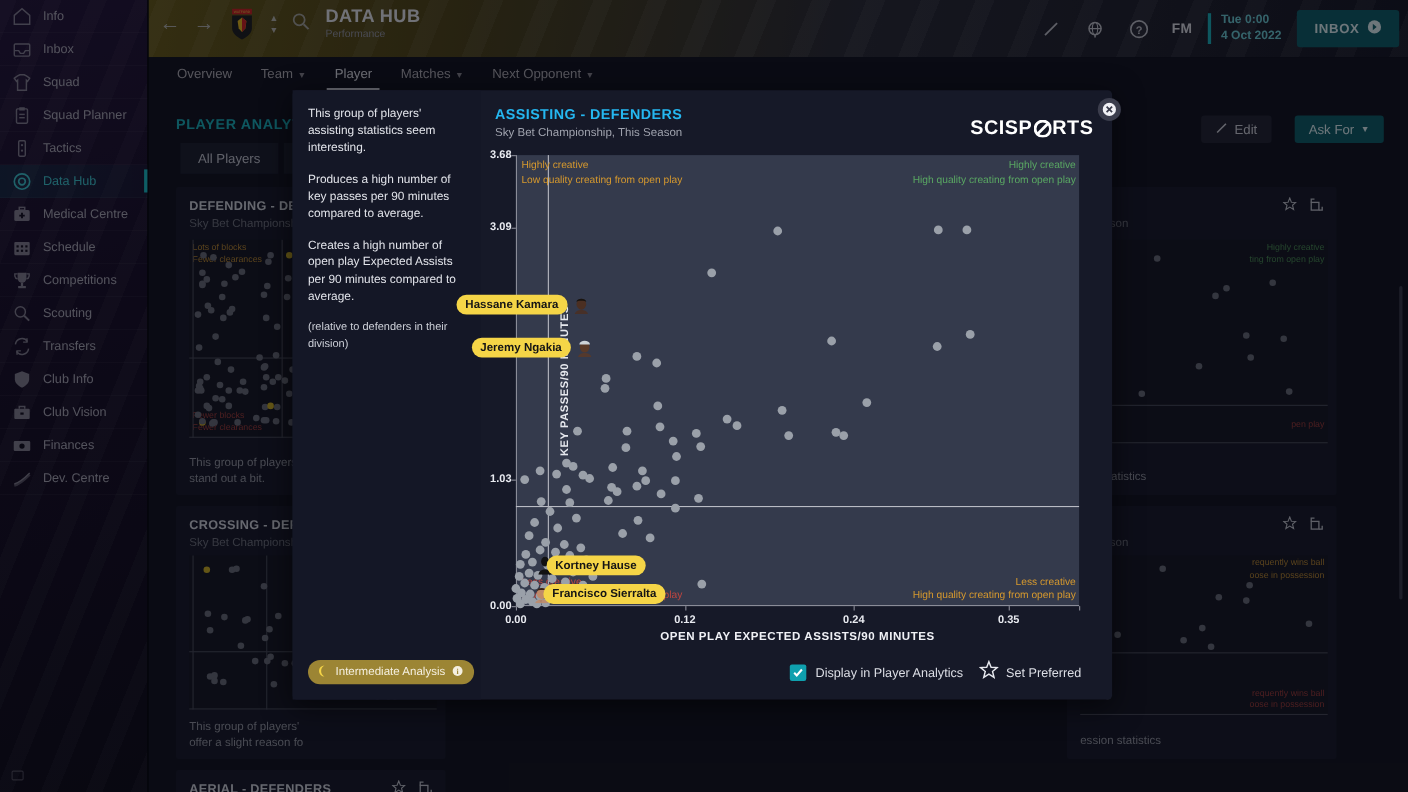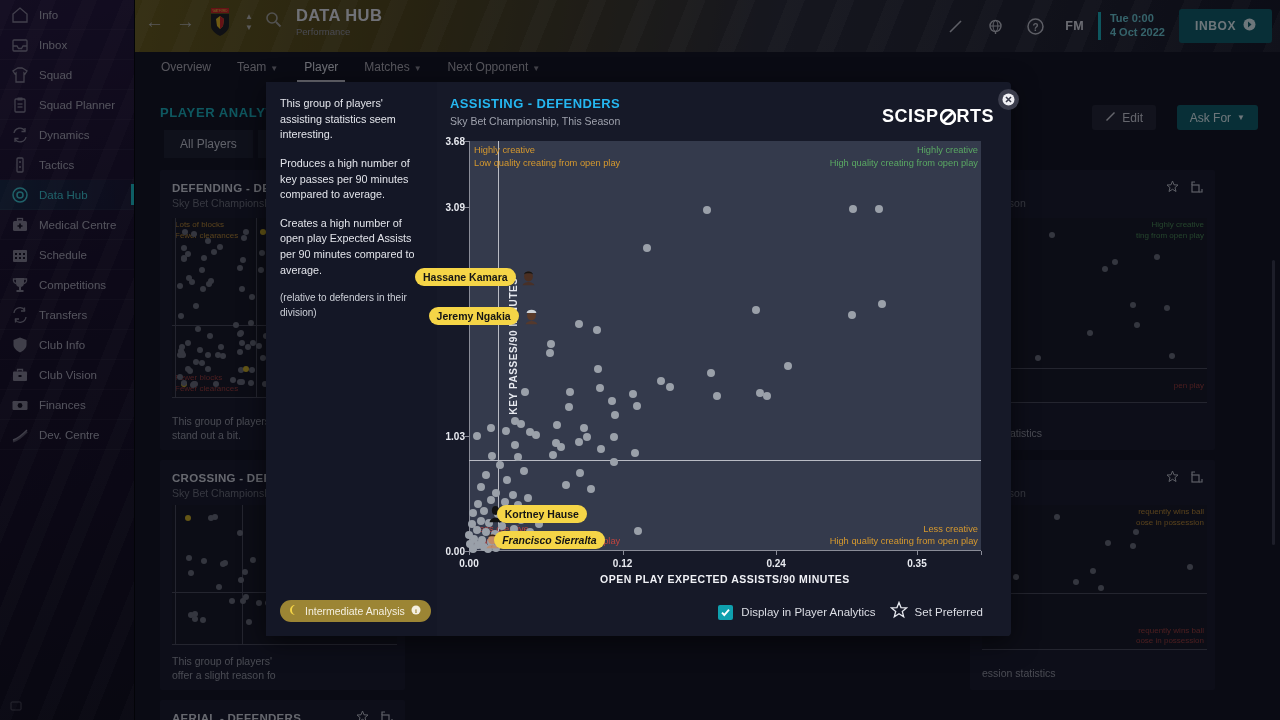--- a/index.html
+++ b/index.html
@@ -190,31 +190,20 @@
             <rect x="6.5" y="1.5" width="5" height="3" fill="#b4b1bd"></rect>
             <line x1="6.5" y1="8" x2="11.5" y2="8" stroke="#b4b1bd" fill="none" stroke-width="1.3"></line>
             <line x1="6.5" y1="11" x2="11.5" y2="11" stroke="#b4b1bd" fill="none" stroke-width="1.3"></line>
           </svg>
         </span>
         <span>Squad Planner</span>
       </div>
       <div class="side-item">
         <span class="ico">
           <svg width="18" height="18" viewBox="0 0 18 18">
-            <path d="M3 7 A6 6 0 0 1 14 5" stroke="#b4b1bd" fill="none" stroke-width="1.3"></path>
-            <path d="M15 11 A6 6 0 0 1 4 13" stroke="#b4b1bd" fill="none" stroke-width="1.3"></path>
-            <path d="M14 2 V5.5 H10.5" stroke="#b4b1bd" fill="none" stroke-width="1.3"></path>
-            <path d="M4 16 V12.5 H7.5" stroke="#b4b1bd" fill="none" stroke-width="1.3"></path>
-          </svg>
-        </span>
-        <span>Dynamics</span>
-      </div>
-      <div class="side-item">
-        <span class="ico">
-          <svg width="18" height="18" viewBox="0 0 18 18">
             <rect x="6" y="2" width="6" height="14" rx="1" stroke="#b4b1bd" fill="none" stroke-width="1.3"></rect>
             <circle cx="9" cy="6" r="1" fill="#b4b1bd"></circle>
             <circle cx="9" cy="11" r="1" fill="#b4b1bd"></circle>
           </svg>
         </span>
         <span>Tactics</span>
       </div>
       <div class="side-item active">
         <span class="ico">
           <svg width="18" height="18" viewBox="0 0 18 18">
@@ -252,20 +241,29 @@
         <span class="ico">
           <svg width="18" height="18" viewBox="0 0 18 18">
             <path d="M5 2 H13 V7 A4 4 0 0 1 5 7 Z" fill="#b4b1bd"></path>
             <path d="M5 3 H2.5 V5 A3 3 0 0 0 5 7.5" stroke="#b4b1bd" fill="none" stroke-width="1.3"></path>
             <path d="M13 3 H15.5 V5 A3 3 0 0 1 13 7.5" stroke="#b4b1bd" fill="none" stroke-width="1.3"></path>
             <rect x="8" y="11" width="2" height="3" fill="#b4b1bd"></rect>
             <rect x="5.5" y="14" width="7" height="2" fill="#b4b1bd"></rect>
           </svg>
         </span>
         <span>Competitions</span>
+      </div>
+      <div class="side-item">
+        <span class="ico">
+          <svg width="18" height="18" viewBox="0 0 18 18">
+            <circle cx="7.5" cy="7.5" r="4.6" stroke="#b4b1bd" fill="none" stroke-width="1.3"></circle>
+            <line x1="11" y1="11" x2="15.5" y2="15.5" stroke="#b4b1bd" stroke-width="1.8"></line>
+          </svg>
+        </span>
+        <span>Scouting</span>
       </div>
       <div class="side-item">
         <span class="ico">
           <svg width="18" height="18" viewBox="0 0 18 18">
             <path d="M3 7 A6 6 0 0 1 14 4.5" stroke="#b4b1bd" fill="none" stroke-width="1.3"></path>
             <path d="M15 11 A6 6 0 0 1 4 13.5" stroke="#b4b1bd" fill="none" stroke-width="1.3"></path>
             <path d="M13.5 1.5 V5 H10" stroke="#b4b1bd" fill="none" stroke-width="1.3"></path>
             <path d="M4.5 16.5 V13 H8" stroke="#b4b1bd" fill="none" stroke-width="1.3"></path>
           </svg>
         </span>
@@ -886,21 +884,21 @@
           <div class="pface" style="left: 18.72px; top: 372.677px;"><svg width="15" height="17" viewBox="0 0 15 17">
               <ellipse cx="7.5" cy="5" rx="3.6" ry="4.4" fill="#111"></ellipse>
               <path d="M1.5 17 C2 10.5 13 10.5 13.5 17 Z" fill="#111"></path>
             </svg></div>
           <div class="plabel" style="left: 27.72px; top: 372.677px;">Kortney Hause</div>
           <div class="pface" style="left: 16.16px; top: 399.416px;"><svg width="15" height="17" viewBox="0 0 15 17">
               <ellipse cx="7.5" cy="8" rx="4.4" ry="5" fill="#c08a68"></ellipse>
               <path d="M3 6 C3.4 2 11.6 2 12 6 C11 4.4 4 4.4 3 6 Z" fill="#3a2418"></path>
               <path d="M1.5 17 C2.3 12.2 12.7 12.2 13.5 17 Z" fill="#c08a68" opacity=".85"></path>
             </svg></div>
-          <div class="plabel" style="left: 25.16px; top: 399.416px; font-style: italic;">Francisco Sierralta</div>
+          <div class="plabel" style="left: 25.16px; top: 399.416px;">Francisco Sierralta</div>
         </div>
     </div>
   </div>
 
   <div id="footer">
     <div id="badge">
       <span>
         <svg width="12" height="12" viewBox="0 0 12 12">
             <path d="M8 1 A5.6 5.6 0 0 0 8 11 A4.4 4.4 0 0 1 8 1 Z" fill="#f5d547"></path>
           </svg>

